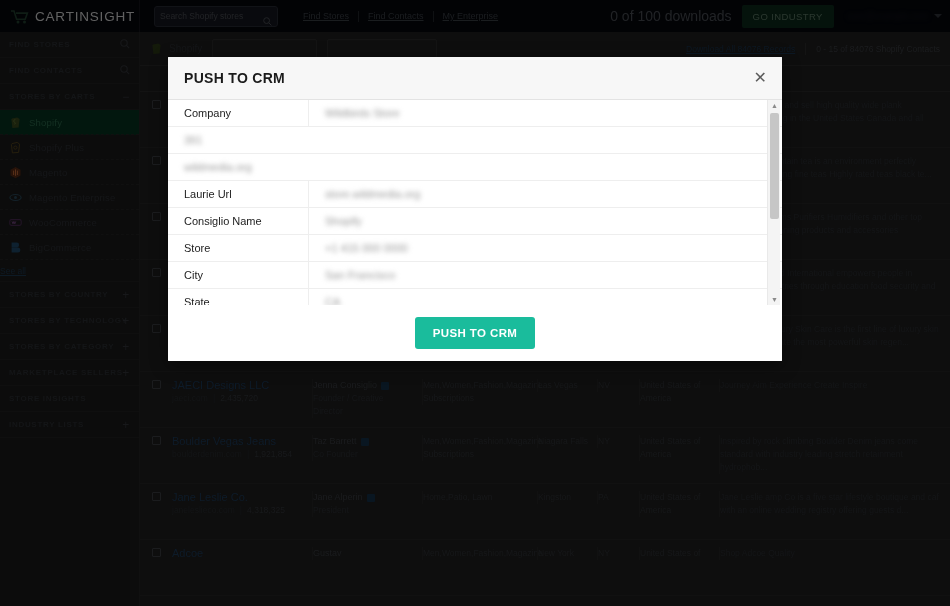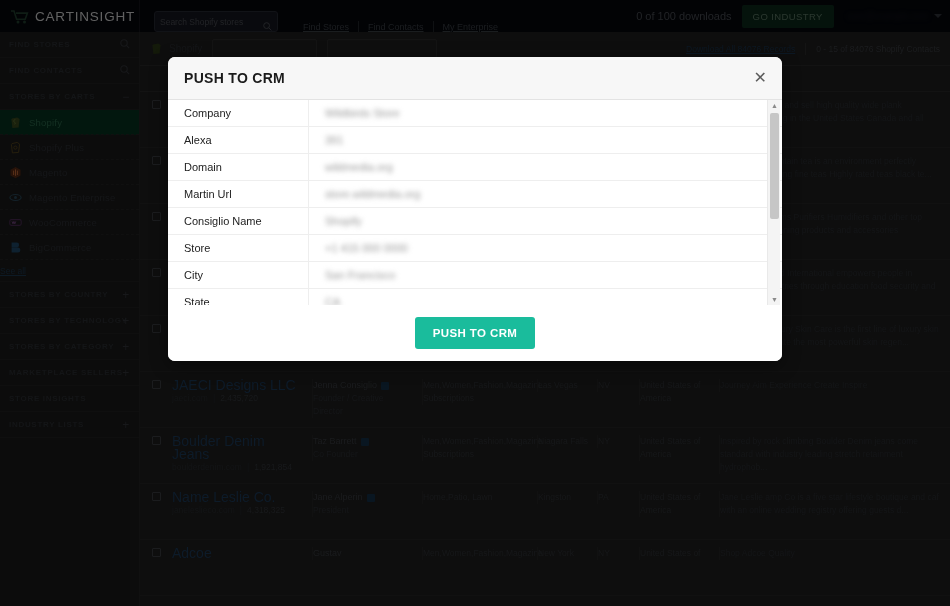--- a/index.html
+++ b/index.html
@@ -15,21 +15,21 @@
     width: 950px; height: 606px;
     overflow: hidden;
     background: #1c1c1c;
   }
 
   
   .topnav {
     position: absolute; top: 0; left: 0;
     width: 950px; height: 32px;
     background: #05070d;
-    display: flex; align-items: flex-end;
+    display: flex; align-items: center;
   }
   .brand {
     display: flex; align-items: center;
     width: 140px; height: 32px;
     padding-left: 10px;
     border-right: 1px solid #14161c;
   }
   .cart-icon { width: 19px; height: 15px; margin-right: 6px; position: relative; }
   .brand-name {
     color: #d8d8d8; font-size: 13.5px; letter-spacing: 0.8px; font-weight: 400;
@@ -48,21 +48,21 @@
   .navlinks { display: flex; align-items: center; margin-left: 16px; gap: 0px; }
   .navlink {
     color: #3b4046; font-size: 9px; text-decoration: underline;
     padding: 0 9px; white-space: nowrap;
   }
   .navsep { width: 1px; height: 11px; background: #23262c; }
   .nav-right {
     position: absolute; right: 0; top: 0; height: 32px;
     display: flex; align-items: center; gap: 0;
   }
-  .downloads-count { color: #4a4e54; font-size: 11px; margin-right: 10px; white-space: nowrap; }
+  .downloads-count { color: #4a4e54; font-size: 14px; margin-right: 10px; white-space: nowrap; }
   .go-premium {
     background: #0d2c1c; color: #5e7a68;
     font-size: 9.5px; letter-spacing: 0.4px;
     padding: 6px 11px; border-radius: 2px;
     white-space: nowrap;
   }
   .user-email {
     color: #16181d; font-size: 9px; margin-left: 14px;
     filter: blur(2.3px); white-space: nowrap;
   }
@@ -164,21 +164,21 @@
   .c-comp { width: 140px; flex: 0 0 140px; padding-right: 8px; }
   .c-cont { width: 110px; flex: 0 0 110px; padding-right: 8px; }
   .c-cat  { width: 115px; flex: 0 0 115px; padding-right: 8px; }
   .c-city { width: 60px;  flex: 0 0 60px; padding-right: 6px; }
   .c-st   { width: 42px;  flex: 0 0 42px; padding-right: 6px; }
   .c-ctry { width: 80px;  flex: 0 0 80px; padding-right: 8px; }
   .c-desc { flex: 1 1 auto; padding-right: 10px; }
   .thead .c-comp, .thead .c-cont, .thead .c-cat, .thead .c-city,
   .thead .c-st, .thead .c-ctry, .thead .c-desc { padding-top: 0; }
   .cell-sep { border-left: 1px solid #272727; }
-  .comp-name { color: #1d3c5c; font-size: 14px; line-height: 13px; }
+  .comp-name { color: #1d3c5c; font-size: 11px; line-height: 13px; }
   .comp-sub { color: #2a2d31; font-size: 8.5px; line-height: 13px; display:flex; gap:5px; align-items:center;}
   .comp-sub .dot { color:#2a2d31; }
   .comp-rank { color: #35383d; }
   .cont-name { color: #3a3d42; font-size: 9px; line-height: 13px; display:flex; align-items:center; gap:4px;}
   .cont-title { color: #2e3136; font-size: 8.5px; line-height: 13px; }
   .li-badge {
     width: 8px; height: 8px; background: #16324b; border-radius: 1px;
     display:inline-block;
   }
   .cat-txt, .city-txt, .st-txt, .ctry-txt { color: #313438; font-size: 8.5px; line-height: 13px; }
@@ -187,21 +187,21 @@
   
   .overlay {
     position: absolute; inset: 0;
     background: rgba(0,0,0,0.55);
   }
   .modal {
     position: absolute;
     left: 168px; top: 57px;
     width: 614px; height: 304px;
     background: #ffffff;
-    border-radius: 7px;
+    border-radius: 1px;
     box-shadow: 0 4px 18px rgba(0,0,0,0.45);
     overflow: hidden;
   }
   .modal-head {
     height: 43px;
     background: #f7f7f7;
     border-bottom: 1px solid #e3e3e3;
     display: flex; align-items: center;
     padding: 0 16px;
     position: relative;
@@ -632,21 +632,21 @@
         <span class="c-desc cell-sep">
           <span class="desc-txt">Journey Aim Experience Create Inspire</span>
         </span>
       </div>
 
       <div class="trow">
         <span class="c-chk">
             <span class="chk"></span>
           </span>
         <span class="c-comp">
-          <span class="comp-name">Boulder Denim Jeans</span>
+          <span class="comp-name">Boulder Vegas Jeans</span>
           <span class="comp-sub">
             <span>boulderdenim.com</span>
             <span class="dot">|</span>
             <span class="comp-rank">1,921,854</span>
           </span>
         </span>
         <span class="c-cont cell-sep">
           <span class="cont-name">
             <span>Taz Barrett</span>
             <span class="li-badge"></span>
@@ -668,21 +668,21 @@
         <span class="c-desc cell-sep">
           <span class="desc-txt">Inspired by rock climbing Boulder Denim jeans come standard with industry leading stretch retainment hydrophob...</span>
         </span>
       </div>
 
       <div class="trow">
         <span class="c-chk">
             <span class="chk"></span>
           </span>
         <span class="c-comp">
-          <span class="comp-name">Name Leslie Co.</span>
+          <span class="comp-name">Jane Leslie Co.</span>
           <span class="comp-sub">
             <span>janeleslieco.com</span>
             <span class="dot">|</span>
             <span class="comp-rank">4,318,325</span>
           </span>
         </span>
         <span class="c-cont cell-sep">
           <span class="cont-name">
             <span>Jane Alperin</span>
             <span class="li-badge"></span>
@@ -744,33 +744,31 @@
     </div>
 
     <div class="modal-body">
       <div class="frow">
         <span class="flabel">Company</span>
         <span class="fvalue">
             <span>Wildbirds Store</span>
           </span>
       </div>
       <div class="frow">
-        <span class="flabel">Alexa</span>
         <span class="fvalue">
             <span>391</span>
           </span>
       </div>
       <div class="frow">
-        <span class="flabel">Domain</span>
         <span class="fvalue">
             <span>wildmedia.org</span>
           </span>
       </div>
       <div class="frow">
-        <span class="flabel">Martin Url</span>
+        <span class="flabel">Laurie Url</span>
         <span class="fvalue">
             <span>store.wildmedia.org</span>
           </span>
       </div>
       <div class="frow">
         <span class="flabel">Consiglio Name</span>
         <span class="fvalue">
             <span>Shopify</span>
           </span>
       </div>

